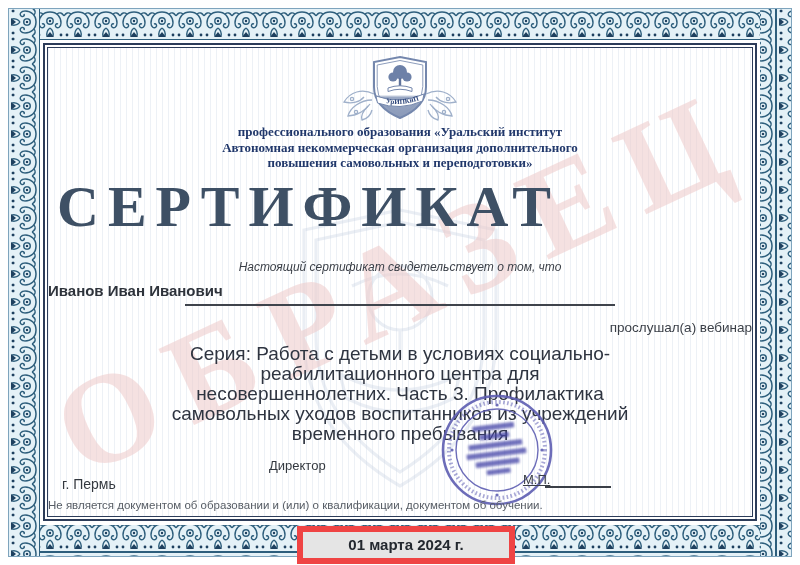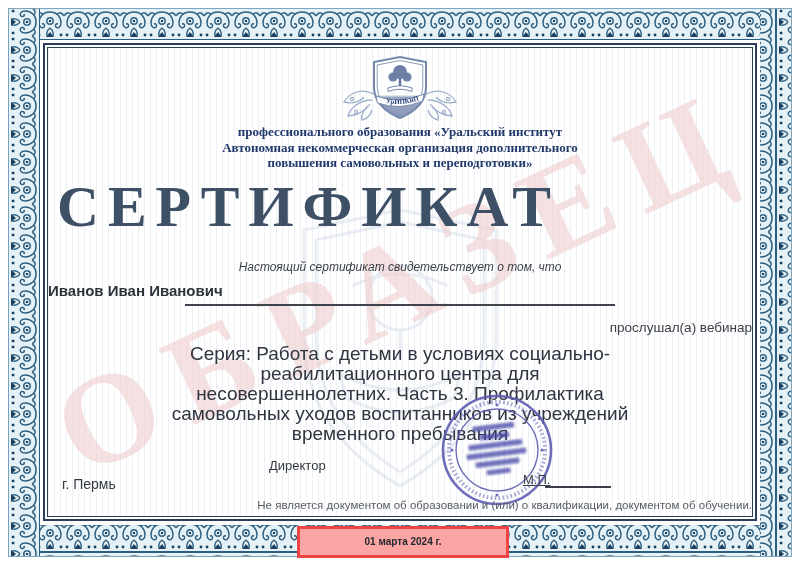--- a/index.html
+++ b/index.html
@@ -48,25 +48,25 @@
   .topic{
     position:absolute;top:296px;left:50%;width:478px;margin-left:-239px;text-align:center;
     font-size:19px;line-height:20px;font-weight:normal;color:#2e3440;
   }
   .city{position:absolute;left:14px;top:428px;font-size:14px;color:#33383f;text-align:center;}
   .sig-block{position:absolute;left:214px;top:410px;font-size:13px;line-height:15.5px;color:#33383f;}
   .sig-block .role{padding-left:7px;}
   .stamp{position:absolute;left:391px;top:344px;}
   .seal-mark{position:absolute;left:475px;top:424px;font-size:13px;color:#3a3f47;text-decoration:underline;}
   .sig-line{position:absolute;left:497px;top:438px;width:66px;border-top:2px solid #3a3f47;}
-  .disclaimer{position:absolute;top:451px;width:100%;text-align:right;font-size:11.5px;color:#565c64;}
+  .disclaimer{position:absolute;top:451px;width:100%;text-align:left;font-size:11.5px;color:#565c64;}
   .date-box{
     position:absolute;left:50%;top:526px;width:206px;margin-left:-103px;height:26px;
-    background:#fca5a5;border:3px solid #ef4444;z-index:3;
-    text-align:center;line-height:26px;font-size:10px;font-weight:bold;color:#23282f;
+    background:#e5e5e5;border:6px solid #ef4444;z-index:3;
+    text-align:center;line-height:26px;font-size:15px;font-weight:bold;color:#23282f;
   }
 </style>
 </head>
 <body>
 
 <div class="page">
 
   <svg class="ornament" width="784" height="549" aria-hidden="true">
     <defs>
       <pattern id="ornH" width="28" height="32" patternUnits="userSpaceOnUse">

